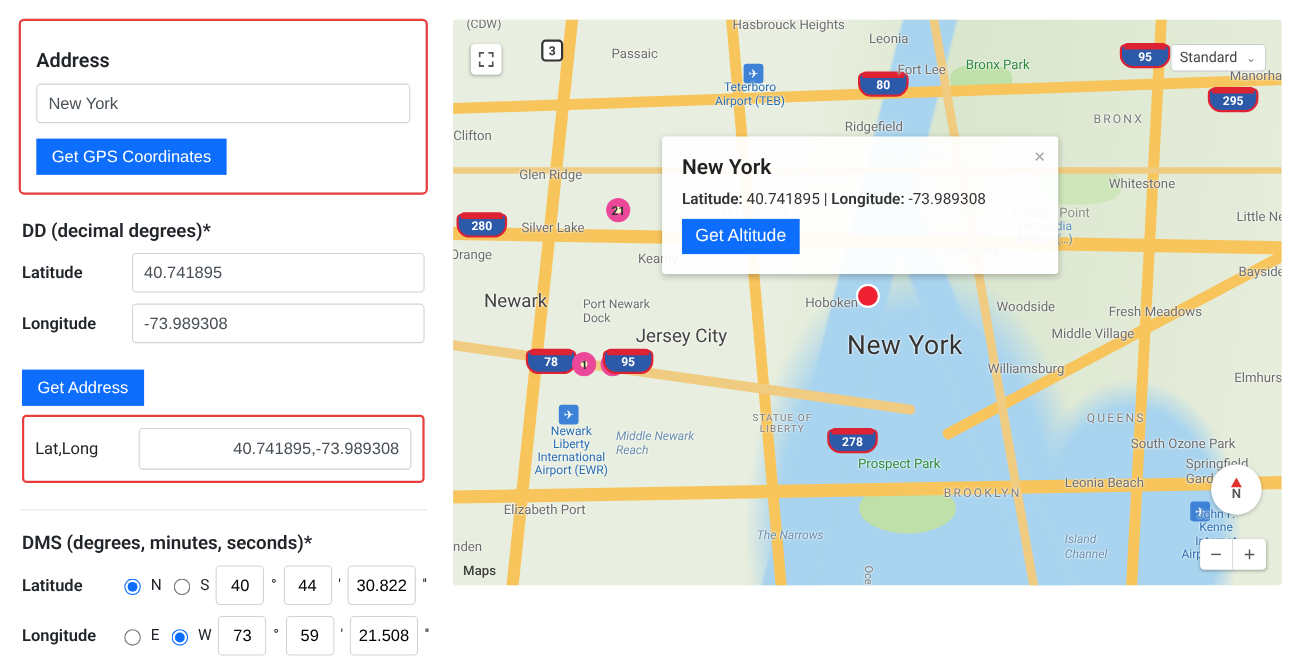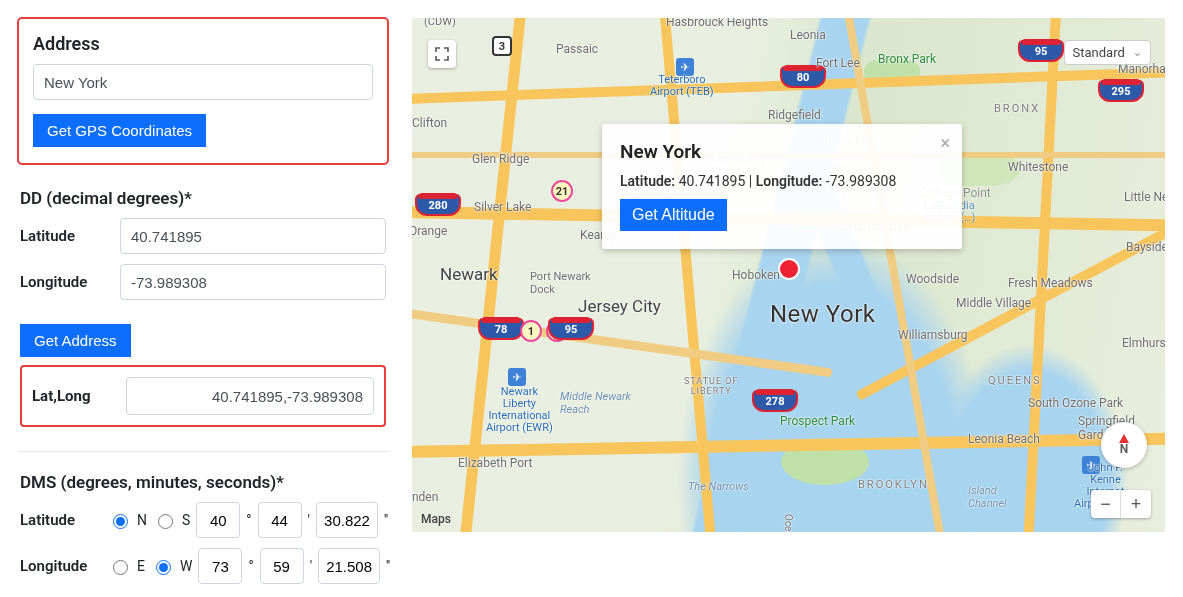--- a/index.html
+++ b/index.html
@@ -17,21 +17,21 @@
     gap: 24px;
     align-items: flex-start;
   }
   .left-panel {
     width: 370px;
     flex-shrink: 0;
   }
   .card {
     border: 1px solid #dee2e6;
     border-radius: 4px;
-    padding: 14px 14px 16px 14px;
+    padding: 26px 14px 16px 14px;
     margin-bottom: 8px;
   }
   .highlight-red {
     outline: 2px solid #e83e3c;
     outline-offset: -1px;
     box-shadow: 0 0 0 1px rgba(232,62,60,0.15);
   }
   .section-title {
     font-size: 18px;
     font-weight: 600;
@@ -90,21 +90,21 @@
     display: flex;
     align-items: center;
     gap: 14px;
     border: 2px solid #e83e3c;
     border-radius: 4px;
     padding: 10px 10px;
     margin-top: 8px;
   }
   .latlong-label {
     width: 80px;
-    font-weight: 700;
+    font-weight: 400;
     font-size: 15px;
   }
   .latlong-row .form-control {
     flex: 1;
     height: 38px;
     text-align: right;
   }
   hr.sep {
     border: none;
     border-top: 1px solid #e5e5e5;
@@ -227,21 +227,21 @@
   }
   .shield.interstate {
     background:#2d5aa8; color:#fff; border-color:#d23; border-width:2px;
     border-radius: 5px 5px 12px 12px;
   }
   .shield.interstate::before {
     content:""; position:absolute; top:-3px; left:2px; right:2px; height:6px;
     background:#d23; border-radius:3px 3px 0 0;
   }
   .shield.sr {
-    border-radius:50%; width:22px; height:22px; border:2px solid #ec4899; color:#333; background:#fef9c3;
+    border-radius:50%; width:22px; height:22px; border:8px solid #ec4899; color:#333; background:#fef9c3;
   }
   .shield.box {
     border-radius:4px; border:2px solid #333; color:#333; background:#fff; width:20px;height:20px;
   }
 
   .airport-icon {
     position:absolute; width:18px;height:18px; background:#3d82d6; border-radius:3px;
     display:flex;align-items:center;justify-content:center;
   }
   .airport-icon::after { content:"✈"; color:#fff; font-size:11px; }
@@ -438,21 +438,21 @@
     <span class="map-label" style="left:378px;top:116px;opacity:.55">Cliffside Park</span>
     <span class="map-label" style="left:378px;top:142px;opacity:.55">Edgewater</span>
     <span class="map-label" style="left:118px;top:252px;font-size:11px;white-space:pre">Port Newark
 Dock</span>
     <span class="map-label" style="left:46px;top:438px">Elizabeth Port</span>
     <span class="map-label" style="left:-3px;top:472px">inden</span>
     <span class="map-label" style="left:12px;top:-3px;font-size:11px">(CDW)</span>
 
     <span class="map-label area" style="left:576px;top:356px">QUEENS</span>
     <span class="map-label area" style="left:582px;top:84px">BRONX</span>
-    <span class="map-label area" style="left:446px;top:460px">BROOKLYN</span>
+    <span class="map-label area" style="left:446px;top:424px">BROOKLYN</span>
     <span class="map-label area" style="left:388px;top:172px;opacity:.45">MANHATTAN</span>
 
     <span class="map-label" style="left:412px;top:202px;opacity:.7">Long Island City</span>
     <span class="map-label" style="left:486px;top:310px">Williamsburg</span>
     <span class="map-label" style="left:508px;top:168px;opacity:.7">College Point</span>
     <span class="map-label" style="left:596px;top:142px">Whitestone</span>
     <span class="map-label" style="left:712px;top:172px">Little Neck</span>
     <span class="map-label" style="left:714px;top:222px">Bayside</span>
     <span class="map-label" style="left:596px;top:258px">Fresh Meadows</span>
     <span class="map-label" style="left:494px;top:254px">Woodside</span>

